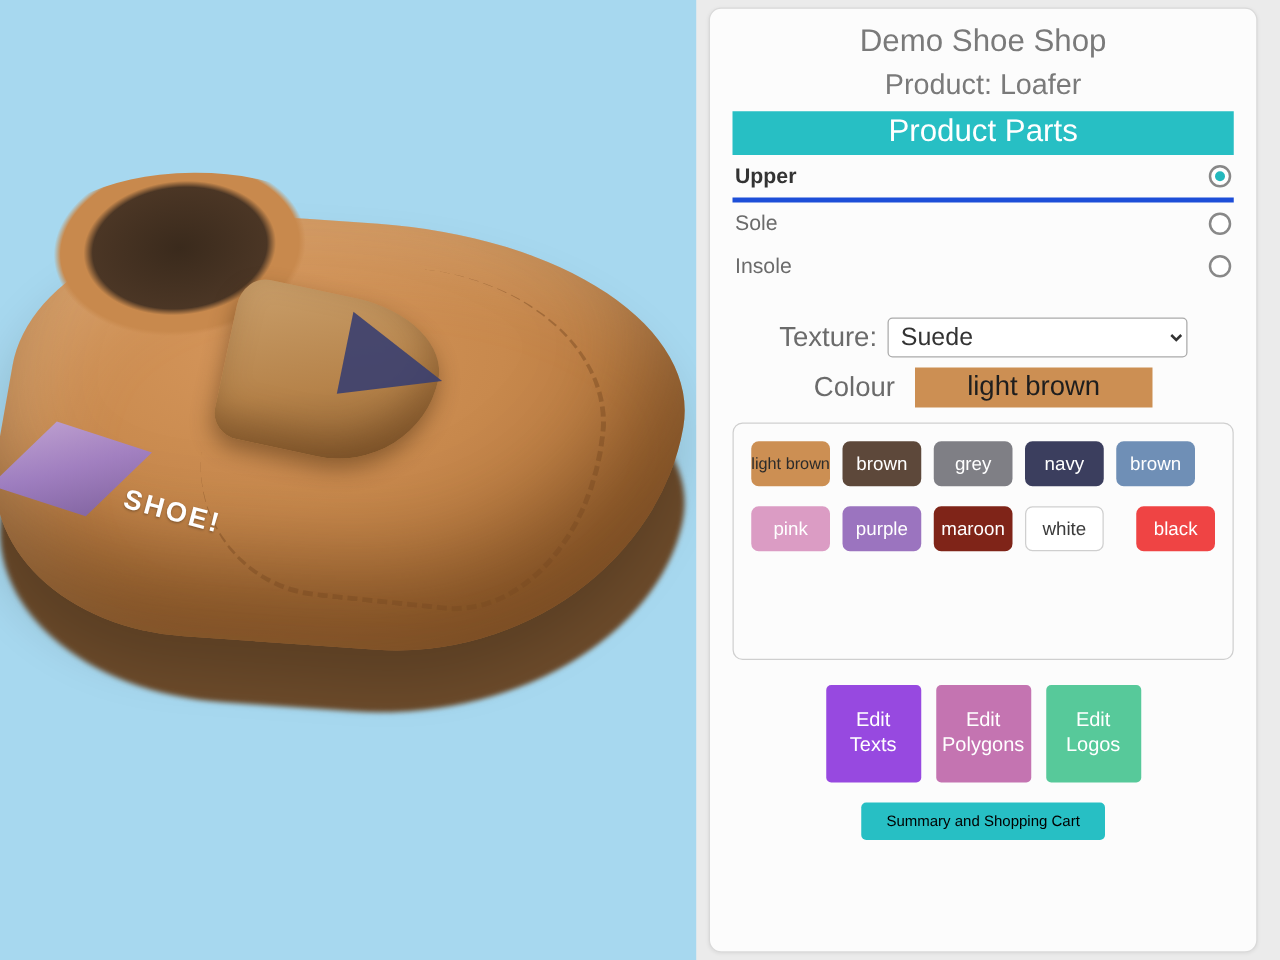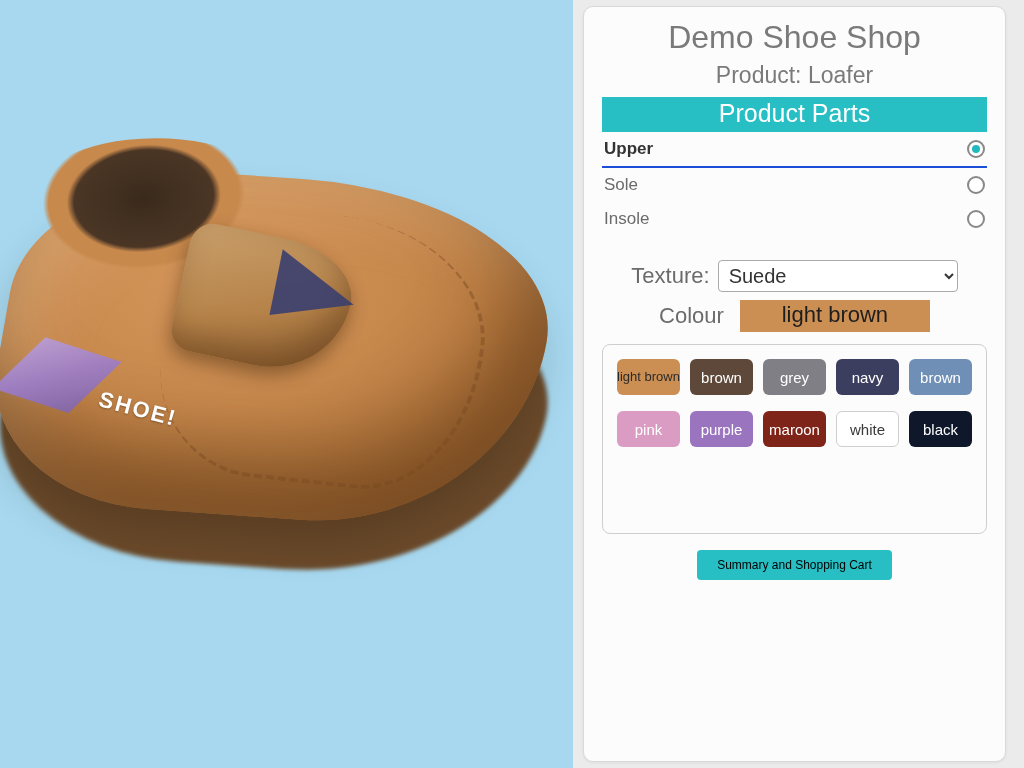--- a/index.html
+++ b/index.html
@@ -74,30 +74,30 @@
   
   .panel-wrap {
     flex: 1; height: 768px; background: #ebebeb; padding: 6px 18px 6px 10px;
   }
   .panel {
     width: 100%; height: 100%; background: #fcfcfc; border: 1px solid #d9d9d9;
     border-radius: 10px; padding: 8px 18px 12px 18px;
     box-shadow: 0 1px 3px rgba(0,0,0,0.06);
     color: #6b6b6b;
   }
-  .shop-title { text-align: center; font-size: 32px; color: #7a7a7a; margin-top: 4px; }
+  .shop-title { text-align: center; font-size: 25px; color: #7a7a7a; margin-top: 4px; }
   .prod-title { text-align: center; font-size: 23px; color: #7a7a7a; margin-top: 6px; }
   .section-bar {
     margin-top: 8px; background: #27bfc4; color: #fff; text-align: center;
     font-size: 25px; padding: 2px 0 4px 0;
   }
 
   .parts-head { display: flex; justify-content: space-between; font-size: 15px; color: #7a7a7a; margin-top: 6px; padding: 0 2px; }
   .part-row { display: flex; justify-content: space-between; align-items: center; padding: 7px 2px 7px 2px; font-size: 17px; }
-  .part-row.sel { color: #333; font-weight: 700; border-bottom: 2px solid #1d4ed8; }
+  .part-row.sel { color: #333; font-weight: 700; border-bottom: 4px solid #1d4ed8; }
   .radio {
     width: 18px; height: 18px; border: 2px solid #888; border-radius: 50%; display: inline-block; position: relative; background: #fff; cursor: pointer;
   }
   .radio.on::after {
     content: ""; position: absolute; left: 3px; top: 3px; width: 8px; height: 8px; background: #23b8bd; border-radius: 50%;
   }
 
   .field { display: flex; align-items: center; justify-content: center; gap: 8px; margin-top: 24px; font-size: 22px; color: #6b6b6b; }
   .field select {
     flex: 0 0 240px; font-size: 20px; padding: 3px 6px; border: 1px solid #aaa; border-radius: 4px; background: #fff; color: #333;
@@ -183,21 +183,26 @@
           <div class="swatch" style="background: rgb(93, 72, 58); color: rgb(255, 255, 255);">brown</div>
           <div class="swatch" style="background: rgb(127, 127, 133); color: rgb(255, 255, 255);">grey</div>
           <div class="swatch" style="background: rgb(59, 62, 94); color: rgb(255, 255, 255);">navy</div>
           <div class="swatch" style="background: rgb(111, 143, 182); color: rgb(255, 255, 255);">brown</div>
         </div>
       <div class="swatch-row" id="swatch-row-2">
           <div class="swatch" style="background: rgb(219, 156, 196); color: rgb(255, 255, 255);">pink</div>
           <div class="swatch" style="background: rgb(155, 116, 191); color: rgb(255, 255, 255);">purple</div>
           <div class="swatch" style="background: rgb(127, 36, 24); color: rgb(255, 255, 255);">maroon</div>
           <div class="swatch" style="background: rgb(255, 255, 255); color: rgb(58, 58, 58); border: 1px solid rgb(207, 207, 207);">white</div>
-          <div class="swatch" style="background: #0f172a; color: rgb(255, 255, 255);">black</div>
+          <div class="swatch" style="background: #ef4444; color: rgb(255, 255, 255); margin-left: 16px;">black</div>
         </div>
     </div>
 
+    <div class="edit-row" id="edit-row">
+        <button class="edit-btn" style="background: rgb(151, 73, 224);">Edit Texts</button>
+        <button class="edit-btn" style="background: rgb(196, 116, 177);">Edit Polygons</button>
+        <button class="edit-btn" style="background: rgb(87, 201, 154);">Edit Logos</button>
+      </div>
 
     <button class="cart-btn">Summary and Shopping Cart</button>
 
   </div>
 </div>
 
 </body></html>

